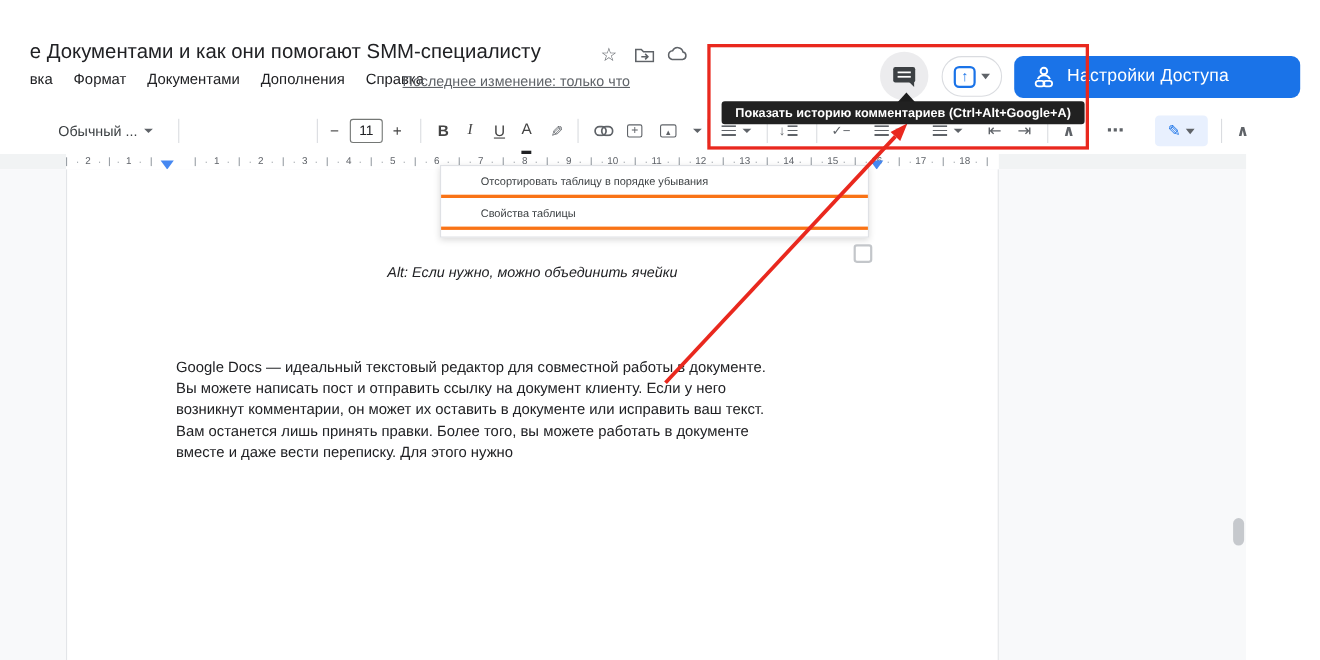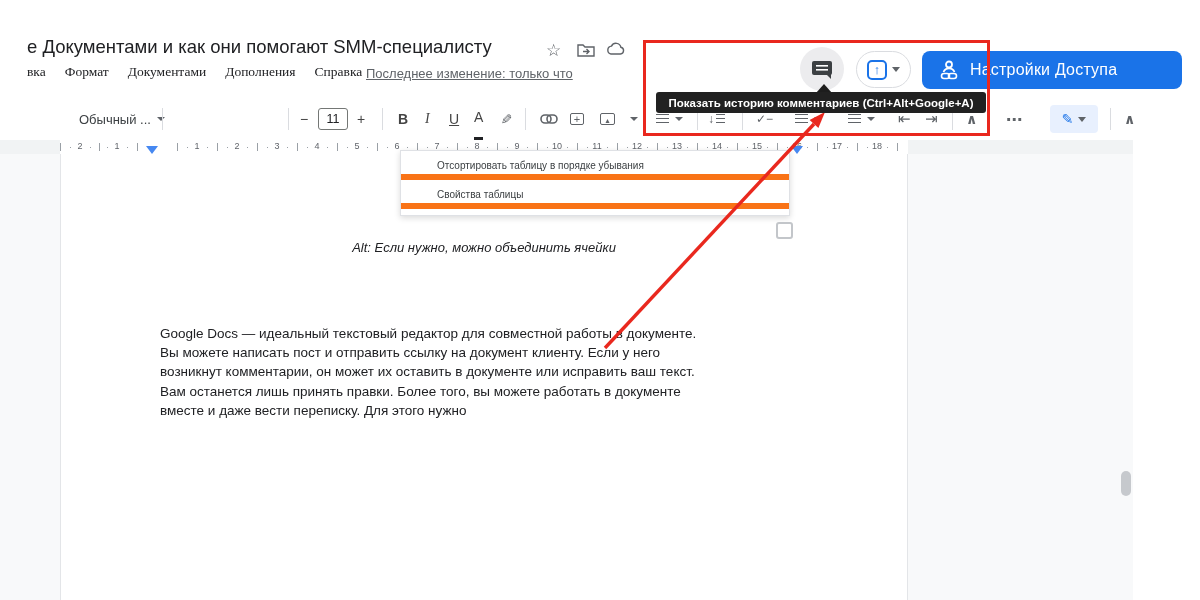--- a/index.html
+++ b/index.html
@@ -5,21 +5,21 @@
   * { margin:0; padding:0; box-sizing:border-box; }
   html,body { width:1200px; height:600px; overflow:hidden; background:#fff;
               font-family:"Liberation Sans","DejaVu Sans",sans-serif; }
   #stage { position:relative; width:1200px; height:600px; background:#fff; }
 
   
   .doc-title { position:absolute; left:27px; top:36px; font-size:18.5px; color:#202124; white-space:nowrap; }
   .title-icon { position:absolute; top:40px; color:#5f6368; }
   .star { left:546px; font-size:17px; }
   .menubar { position:absolute; left:27px; top:64px; height:20px; font-size:13.5px; color:#202124; }
-  .menubar span.mi { margin-right:19px; cursor:default;font-family:Liberation Serif, serif; }
+  .menubar span.mi { margin-right:19px; cursor:default; }
   .last-edit { position:absolute; left:366px; top:66px; font-size:13px; color:#5f6368;
                text-decoration:underline; white-space:nowrap; }
 
   
   .comment-circle { position:absolute; left:800px; top:47px; width:44px; height:44px;
                     border-radius:50%; background:#ececee; display:flex; align-items:center; justify-content:center; }
   .present-pill { position:absolute; left:856px; top:51px; width:55px; height:37px; background:#fff;
                   border:1px solid #dadce0; border-radius:19px; display:flex; align-items:center;
                   justify-content:center; gap:5px; }
   .present-box { width:20px; height:20px; border:2px solid #1a73e8; border-radius:5px; color:#1a73e8;
@@ -66,21 +66,21 @@
   .right-strip { position:absolute; left:1133px; top:140px; width:67px; height:460px; background:#fff; }
   .scroll-thumb { position:absolute; left:1121px; top:471px; width:10px; height:25px; background:#c6c9cd;
                   border-radius:5px; }
 
   
   .ctx-menu { position:absolute; left:400px; top:150px; width:390px; background:#fff;
               border:1px solid #dfe1e5; box-shadow:0 2px 6px rgba(0,0,0,.15); padding-bottom:6px; }
   .ctx-clip { height:12px; overflow:hidden; position:relative; border-bottom:1px solid #ececec; }
   .ctx-clip span { position:absolute; left:36px; top:-6px; font-size:10px; color:#3c4043; white-space:nowrap; }
   .ctx-item { height:29px; line-height:29px; padding-left:36px; font-size:10px; color:#3c4043;
-              border-bottom:6px solid #f97316; white-space:nowrap; cursor:default; }
+              border-bottom:3px solid #f97316; white-space:nowrap; cursor:default; }
   .float-square { position:absolute; left:776px; top:222px; width:17px; height:17px; background:#fff;
                   border:2px solid #c3c6ca; border-radius:3px; }
 
   
   .alt-caption { position:absolute; left:60px; top:240px; width:848px; text-align:center;
                  font-style:italic; font-size:13px; color:#202124; }
   .doc-heading { position:absolute; left:160px; top:292px; font-size:20px; color:#202124; }
   .doc-para { position:absolute; left:160px; top:324px; width:720px; font-size:13.5px; line-height:19.2px;
               color:#202124; white-space:pre-line; }
 
@@ -131,21 +131,21 @@
     <svg width="22" height="22">
       <circle cx="11" cy="5.5" r="3" fill="none" stroke="#fff" stroke-width="1.8"></circle>
       <path d="M5.5 13 a6 6 0 0 1 11 0" fill="none" stroke="#fff" stroke-width="1.8"></path>
       <rect x="3.5" y="14.5" width="8" height="5" rx="2.5" fill="none" stroke="#fff" stroke-width="1.6"></rect>
       <rect x="10.5" y="14.5" width="8" height="5" rx="2.5" fill="none" stroke="#fff" stroke-width="1.6"></rect>
     </svg>
     <span>Настройки Доступа</span>
   </button>
 
   <div class="toolbar">
-    <div class="tb" style="left:79px">
+    <div class="tb" style="left:53px">
       <span style="font-size:13px;color:#3c4043">Обычный ...</span>
         <span class="dd-caret"></span>
     </div>
     <div class="tb-sep" style="left:162px"></div>
     <div class="tb-sep" style="left:288px"></div>
     <div class="tb" style="left:300px">−</div>
     <div class="tb" style="left:318px">
         <span class="size-box">11</span>
       </div>
     <div class="tb" style="left:357px">+</div>

